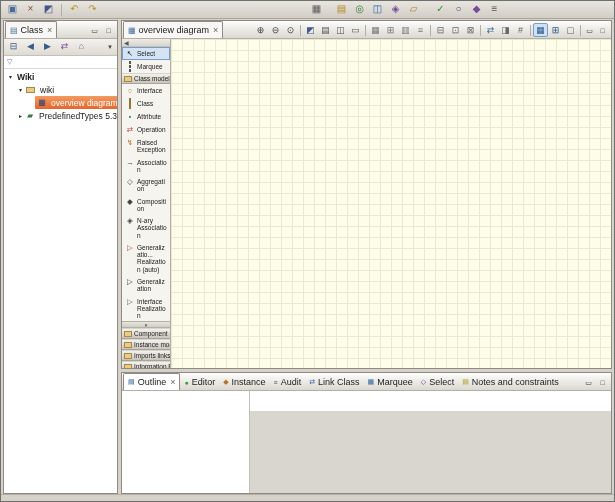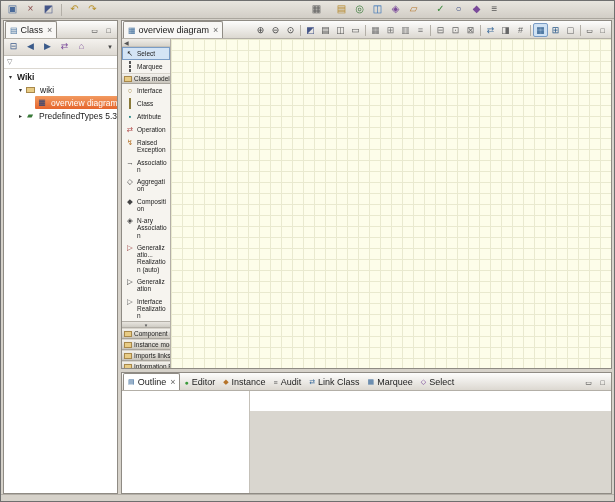--- a/index.html
+++ b/index.html
@@ -333,20 +333,24 @@
             <span>Link Class</span>
           </div>
           <div class="btab">
             <span class="bico" style="color: rgb(58, 106, 154);">▦</span>
             <span>Marquee</span>
           </div>
           <div class="btab">
             <span class="bico" style="color: rgb(122, 74, 154);">◇</span>
             <span>Select</span>
           </div>
+          <div class="btab">
+            <span class="bico" style="color: rgb(181, 165, 42);">▤</span>
+            <span>Notes and constraints</span>
+          </div>
           <div class="minmax">
             <span class="mm">▭</span>
             <span class="mm">□</span>
           </div>
         </div>
         <div class="bp-body">
           <div class="bp-strip"></div>
           <div class="bp-col"></div>
         </div>
       </div>

